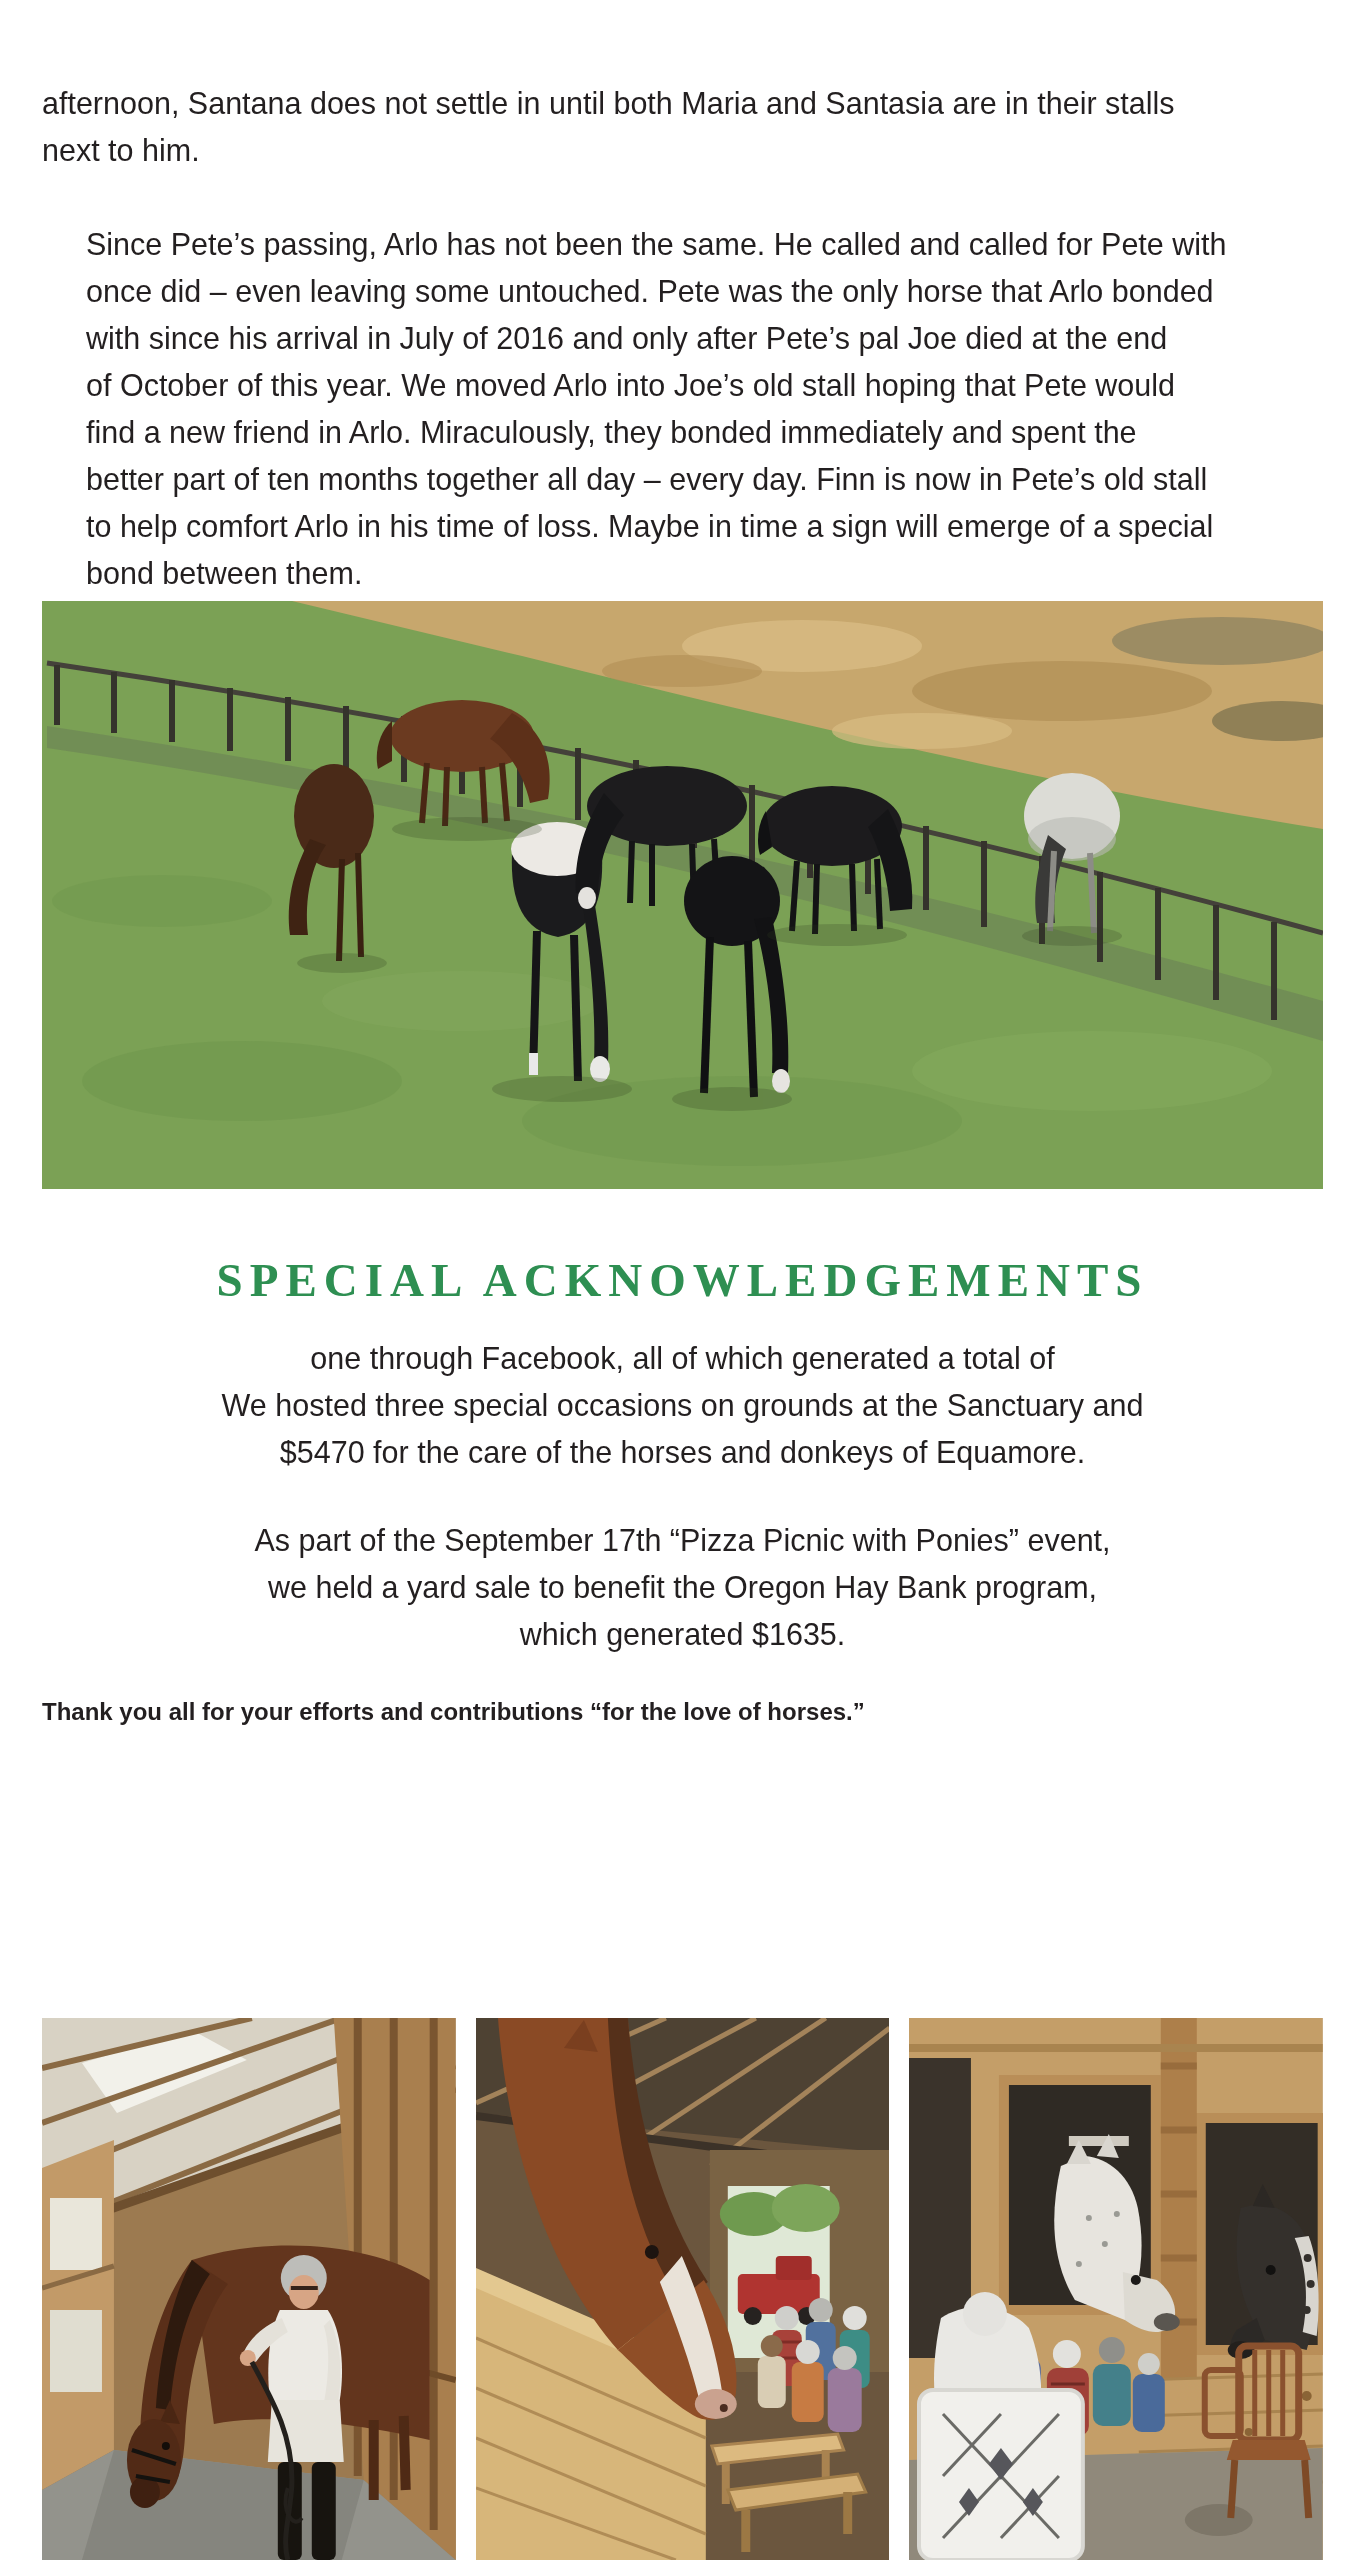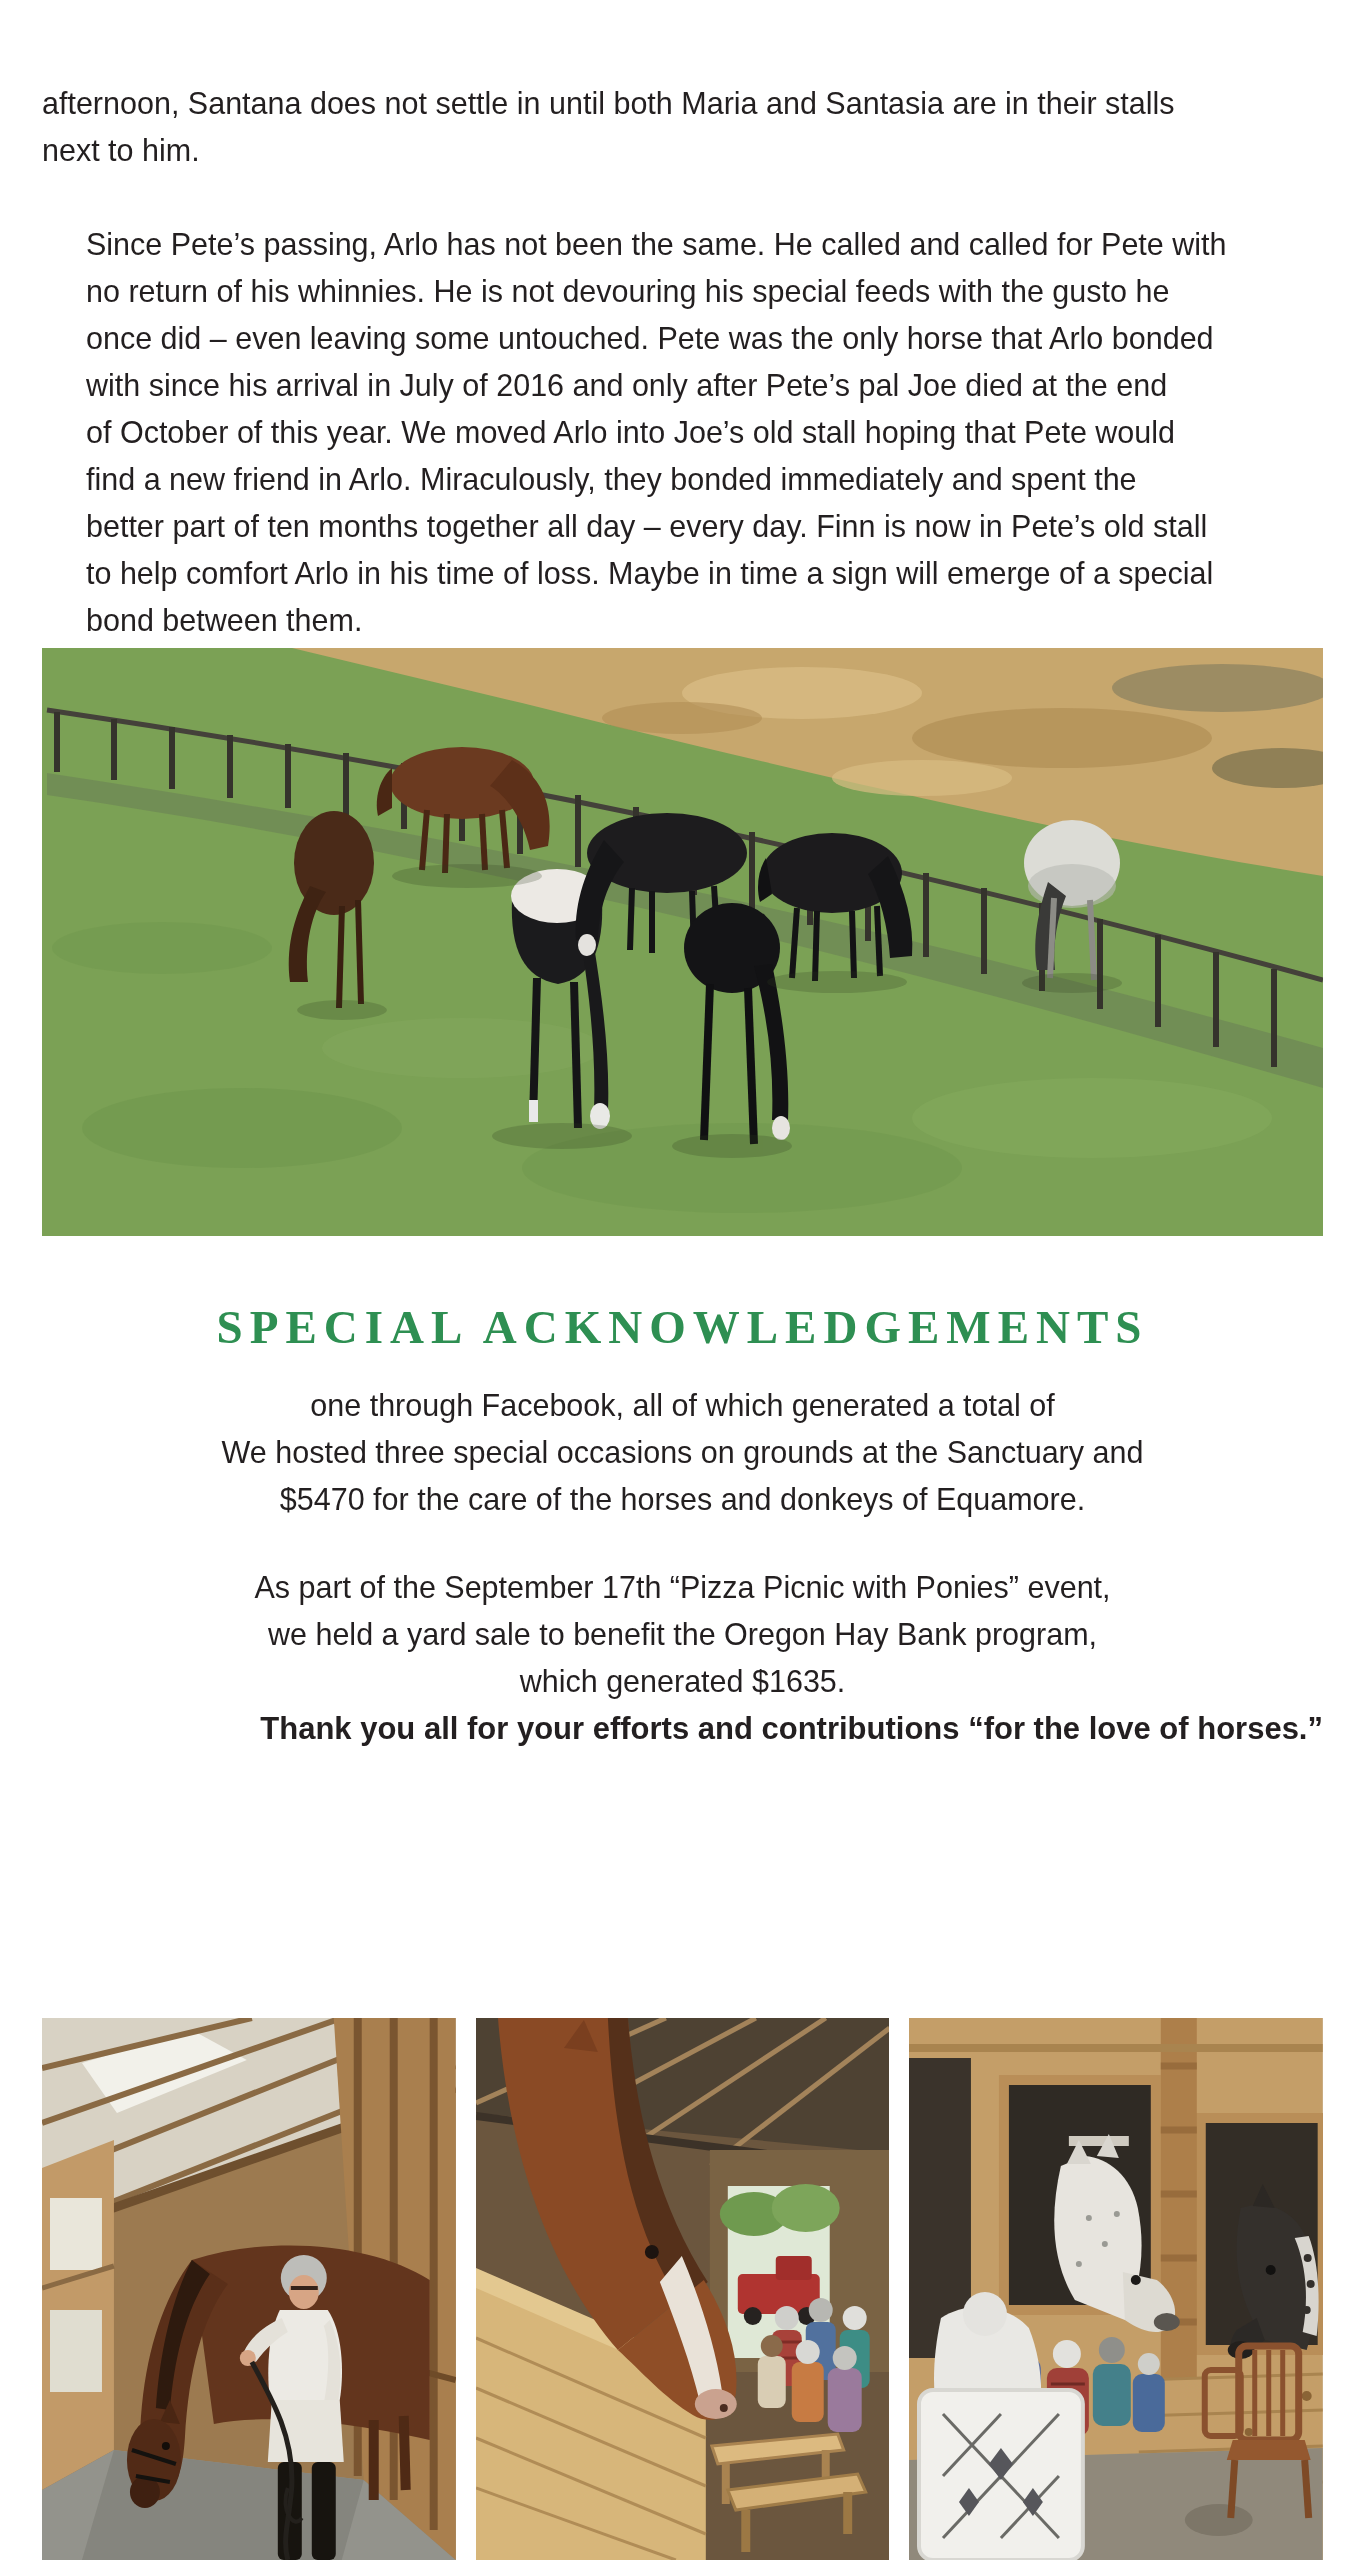--- a/index.html
+++ b/index.html
@@ -14,42 +14,41 @@
   .pasture-figure svg{display:block;width:100%;height:100%;}
   .ack-heading{
     margin:58px 0 0 0;text-align:center;
     font-family:"Liberation Serif", serif;font-weight:bold;
     font-size:47px;line-height:66px;letter-spacing:7px;color:#2e8f52;
   }
   .center-line{text-align:center;font-size:30.5px;line-height:47px;}
   .intro-block{margin-top:22px;}
   .events-block{margin-top:36px;}
   .yard-block{margin-top:41px;}
-  .thanks-line{text-align:right;font-weight:bold;font-size:31px;line-height:47px;}
+  .thanks-line{margin-top:30px;text-align:left;font-weight:bold;font-size:24px;line-height:47px;}
   .photo-row{
     position:absolute;left:42px;top:2018px;width:1281px;height:542px;
     display:flex;gap:20px;
   }
   .photo-cell{flex:1;overflow:hidden;background:#d8cbb4;}
   .photo-cell svg{display:block;width:100%;height:100%;}
 </style>
 </head>
 <body>
 
 <div class="page">
   <div class="content">
 
     <div class="para">
       <div class="body-line">afternoon, Santana does not settle in until both Maria and Santasia are in their stalls</div>
       <div class="body-line">next to him.</div>
     </div>
 
     <div class="para" style="margin-bottom:0;margin-left:44px;">
       <div class="body-line">Since Pete’s passing, Arlo has not been the same. He called and called for Pete with</div>
-      <div class="body-line">no return of his whinnies. He is not devouring his special feeds with the gusto he</div>
       <div class="body-line">once did – even leaving some untouched. Pete was the only horse that Arlo bonded</div>
       <div class="body-line">with since his arrival in July of 2016 and only after Pete’s pal Joe died at the end</div>
       <div class="body-line">of October of this year. We moved Arlo into Joe’s old stall hoping that Pete would</div>
       <div class="body-line">find a new friend in Arlo. Miraculously, they bonded immediately and spent the</div>
       <div class="body-line">better part of ten months together all day – every day. Finn is now in Pete’s old stall</div>
       <div class="body-line">to help comfort Arlo in his time of loss. Maybe in time a sign will emerge of a special</div>
       <div class="body-line">bond between them.</div>
     </div>
 
     <figure class="pasture-figure">

